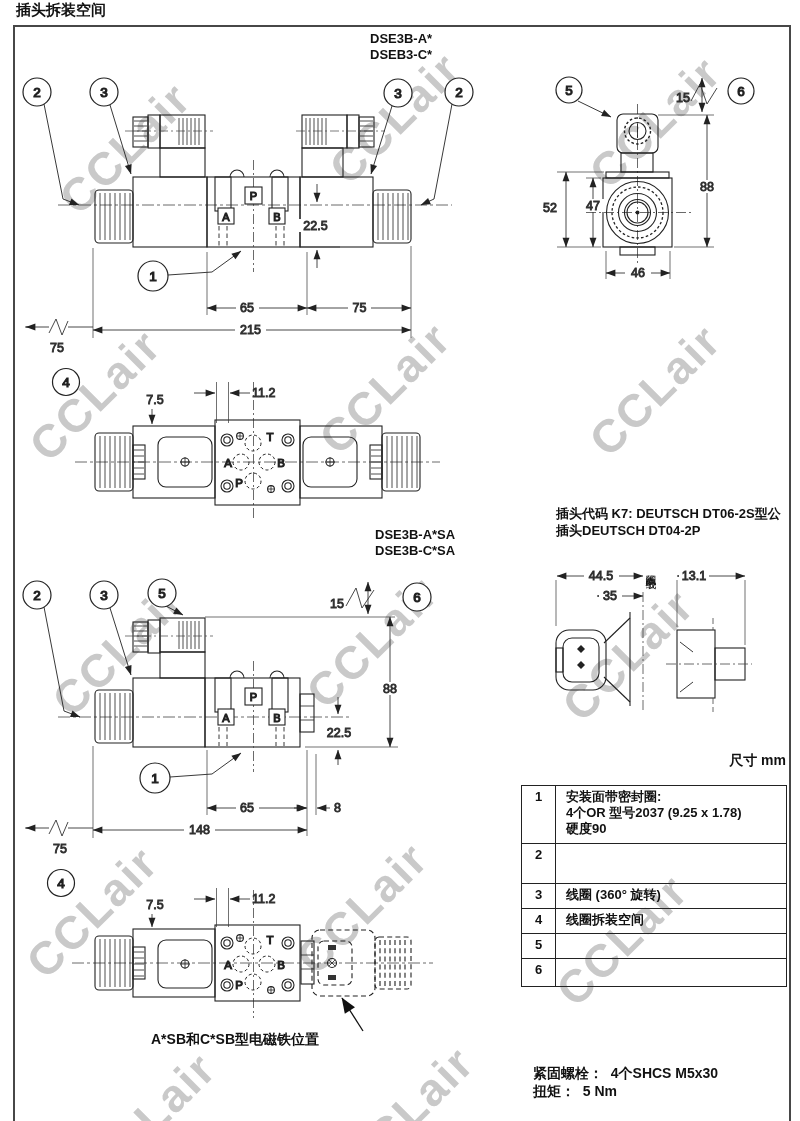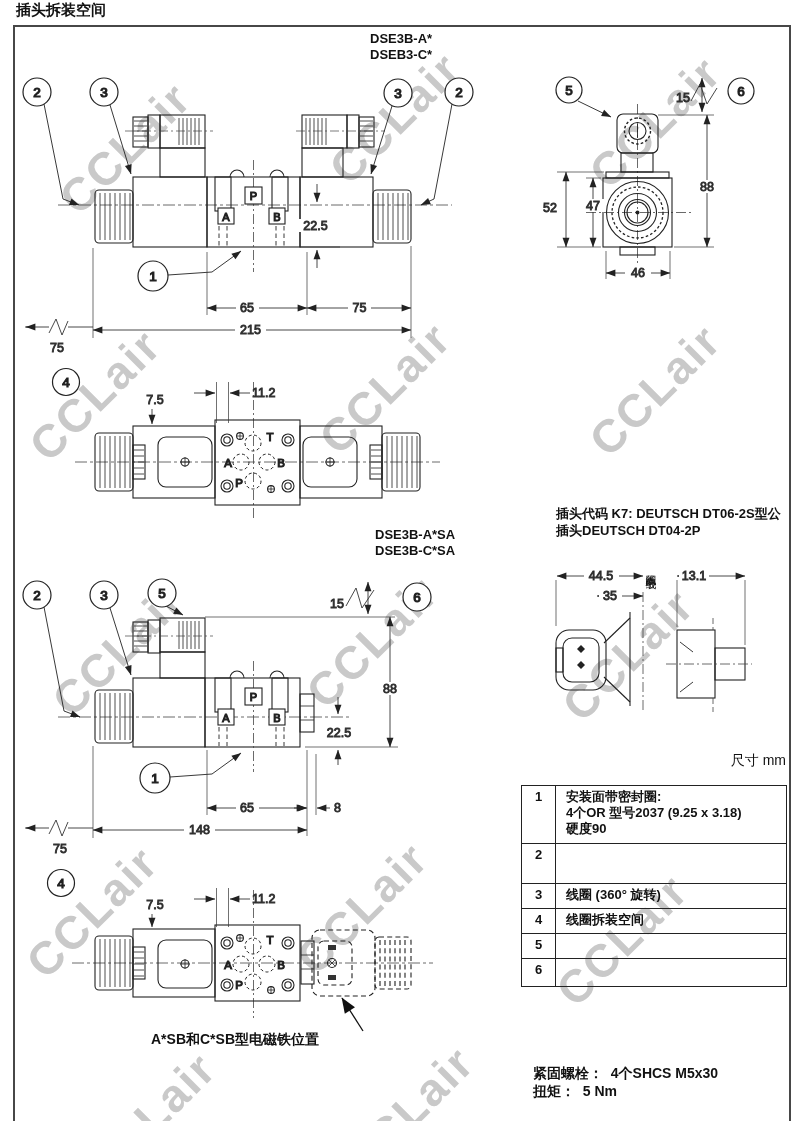--- a/index.html
+++ b/index.html
@@ -23,21 +23,21 @@
   svg.lines{position:absolute;left:0;top:0;z-index:1;}
   svg .t{font-size:12.5px;fill:#111;text-anchor:middle;font-family:"Liberation Sans",sans-serif;}
   svg .ts{text-anchor:start;}
   svg .te{text-anchor:end;}
   svg .bl{font-size:13.5px;fill:#111;text-anchor:middle;}
   svg .pb{font-size:11px;fill:#111;text-anchor:middle;}
   svg .pl{font-size:11.5px;fill:#111;text-anchor:middle;}
   .ov{position:absolute;z-index:2;}
   .model-label{font-size:13px;font-weight:bold;line-height:15.5px;white-space:pre-line;}
   .conn-note{width:250px;font-size:13px;font-weight:600;line-height:17px;white-space:pre-wrap;}
-  .units-label{width:146px;text-align:right;font-size:14px;font-weight:normal;}
+  .units-label{width:146px;text-align:right;font-size:14px;font-weight:bold;}
   .vtext{writing-mode:vertical-lr;height:50px;font-size:10.5px;line-height:11.5px;letter-spacing:1px;}
   .caption{font-size:14px;font-weight:bold;}
   .legend{
     position:absolute;left:521px;top:785px;width:264px;border:1.4px solid #222;
     font-size:13px;font-weight:600;z-index:2;background:transparent;
   }
   .lrow{display:flex;border-top:1.4px solid #222;}
   .lrow:first-child{border-top:none;}
   .lnum{width:33px;border-right:1.4px solid #222;text-align:center;padding-top:3px;flex:none;}
   .ltext{flex:1;padding:3px 4px 3px 10px;white-space:pre-line;line-height:16px;}
@@ -604,21 +604,21 @@
 <div class="ov conn-note" style="left:556px;top:505px">插头代码 K7: DEUTSCH DT06-2S型公
 插头DEUTSCH DT04-2P</div>
 <div class="ov vtext" style="left:645px;top:566px">线圈中心线</div>
 <div class="ov units-label" style="left:640px;top:752px">尺寸 mm</div>
 <div class="ov caption" style="left:151px;top:1031px">A*SB和C*SB型电磁铁位置</div>
 
 <div class="legend">
   <div class="lrow" style="min-height:57px">
     <div class="lnum">1</div>
     <div class="ltext">安装面带密封圈:
-4个OR 型号2037 (9.25 x 3.18)
+4个OR 型号2037 (9.25 x 1.78)
 硬度90</div>
   </div>
   <div class="lrow" style="min-height:39px">
     <div class="lnum">2</div>
   </div>
   <div class="lrow" style="min-height:24px">
     <div class="lnum">3</div>
     <div class="ltext">线圈 (360° 旋转)</div>
   </div>
   <div class="lrow" style="min-height:24px">

